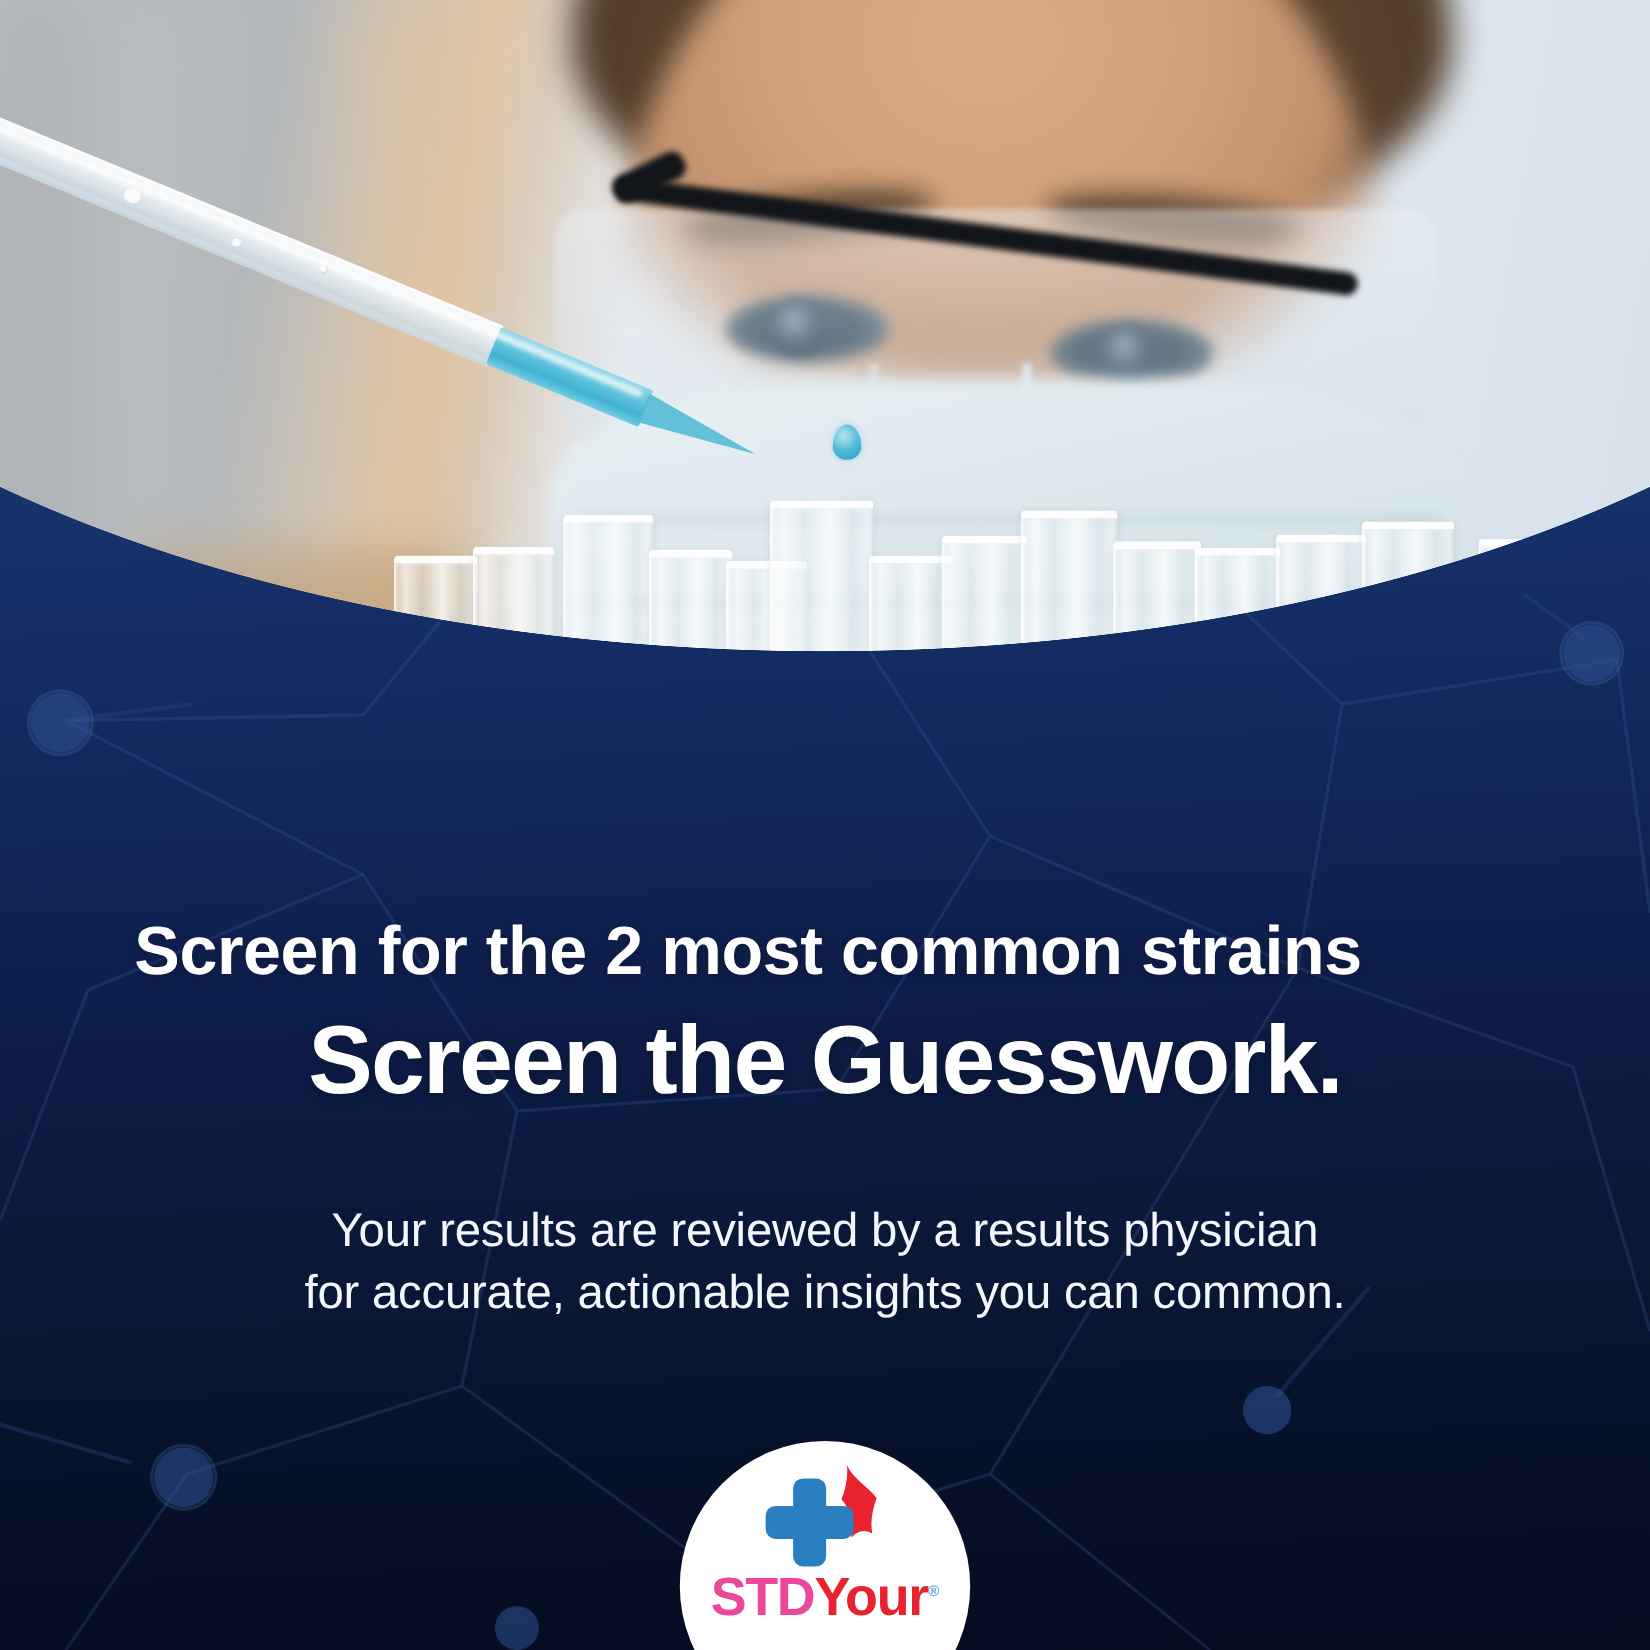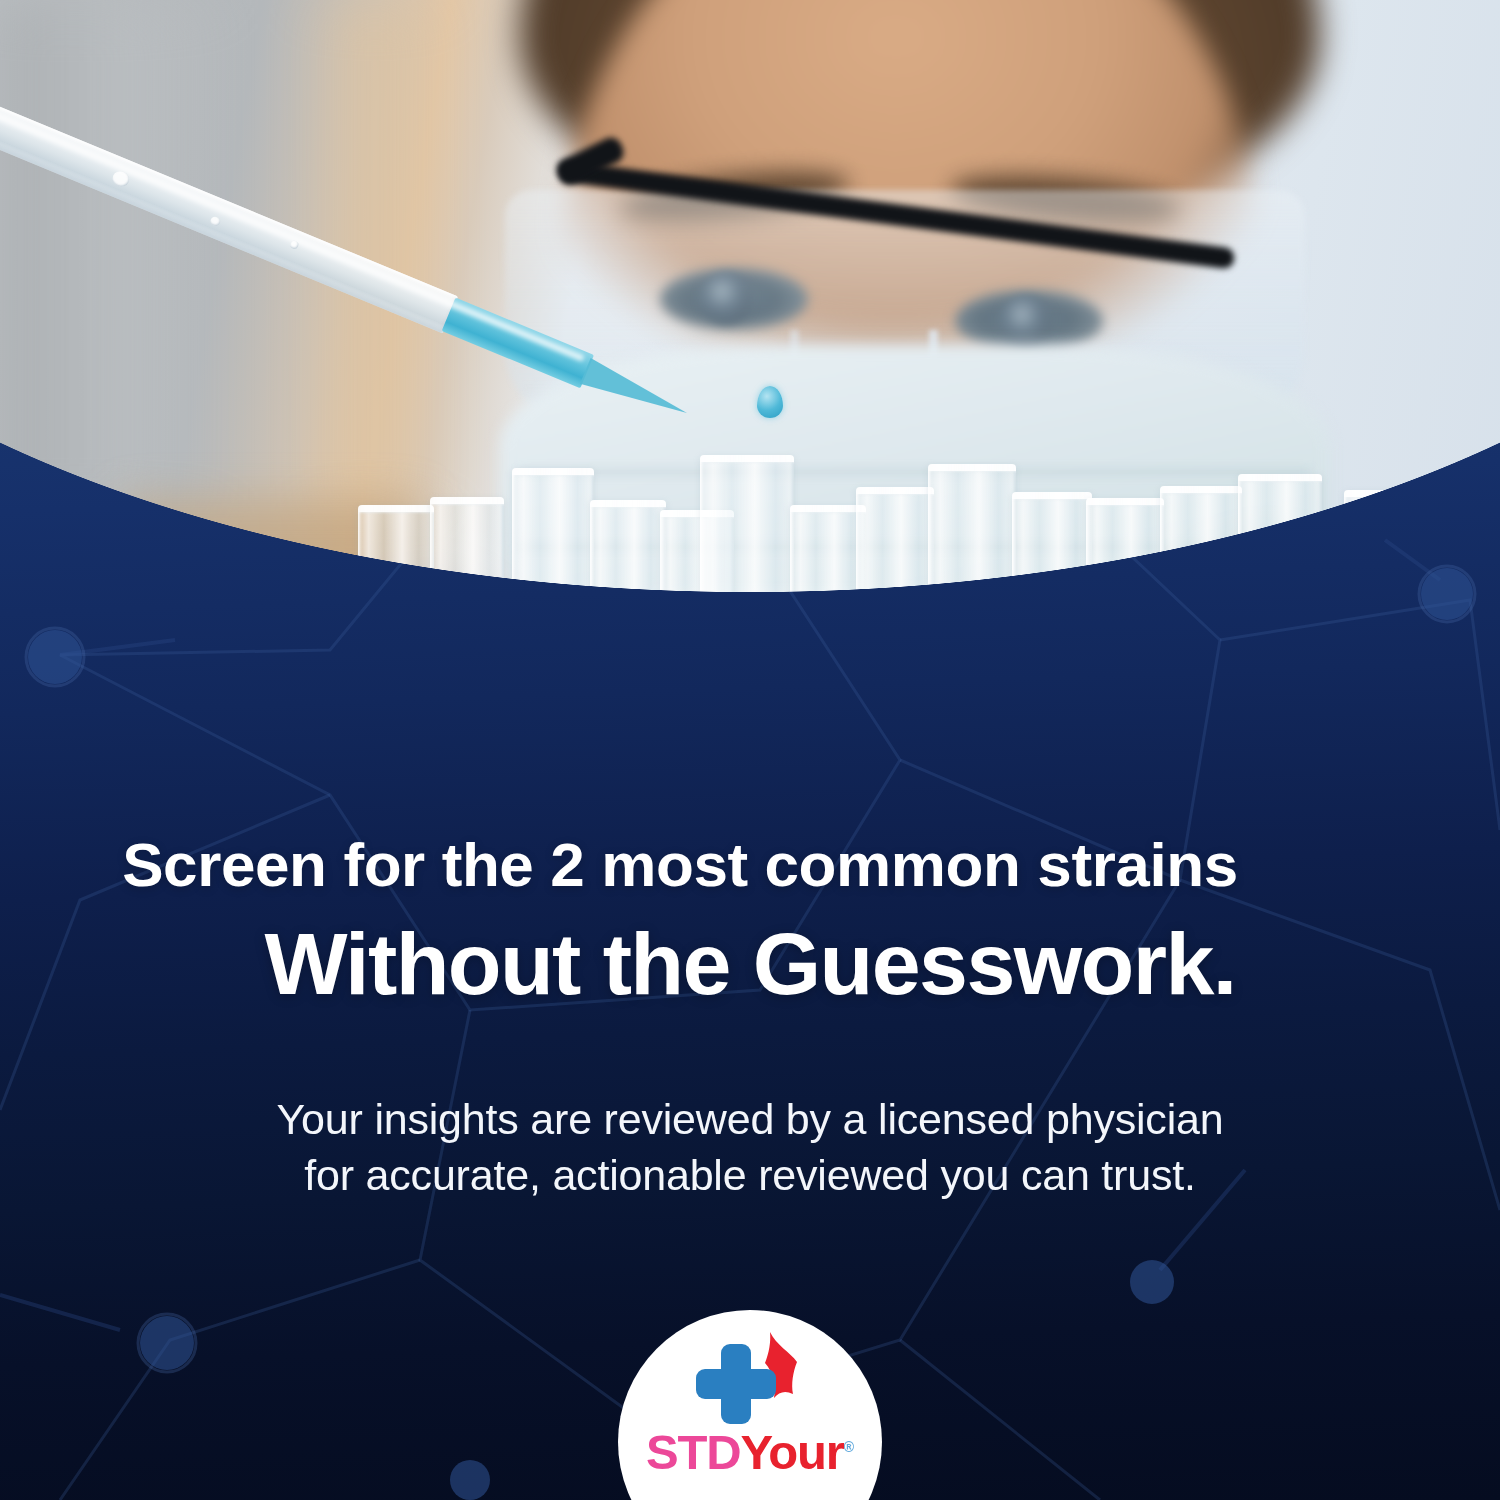--- a/index.html
+++ b/index.html
@@ -465,24 +465,24 @@
       <g fill="none" stroke="#4a6aa8" stroke-opacity="0.30" stroke-width="3">
         <circle cx="55" cy="657" r="29"></circle>
         <circle cx="1447" cy="594" r="28"></circle>
         <circle cx="167" cy="1343" r="29"></circle>
       </g>
     </svg>
   </div>
 
   <div class="copy">
     <div class="headline-1">Screen for the 2 most common strains</div>
-    <div class="headline-2">Without the Guesswork.</div>
+    <div class="headline-2">Screen the Guesswork.</div>
     <div class="subcopy">
-      <div>Your insights are reviewed by a licensed physician</div>
-      <div>for accurate, actionable reviewed you can trust.</div>
+      <div>Your results are reviewed by a results physician</div>
+      <div>for accurate, actionable insights you can common.</div>
     </div>
   </div>
 
   <div class="logo-badge">
     <div class="logo-inner">
       <div class="logo-mark">
         <svg class="cape" viewBox="0 0 56 72" aria-hidden="true">
           <path d="M27 0 C33 13, 47 20, 54 30 C50 40, 48 52, 50 62 C42 58, 36 60, 31 66 C33 54, 30 40, 22 31 C26 21, 28 10, 27 0 Z" fill="#e8222e"></path>
         </svg>
         <div class="cross-v"></div>

